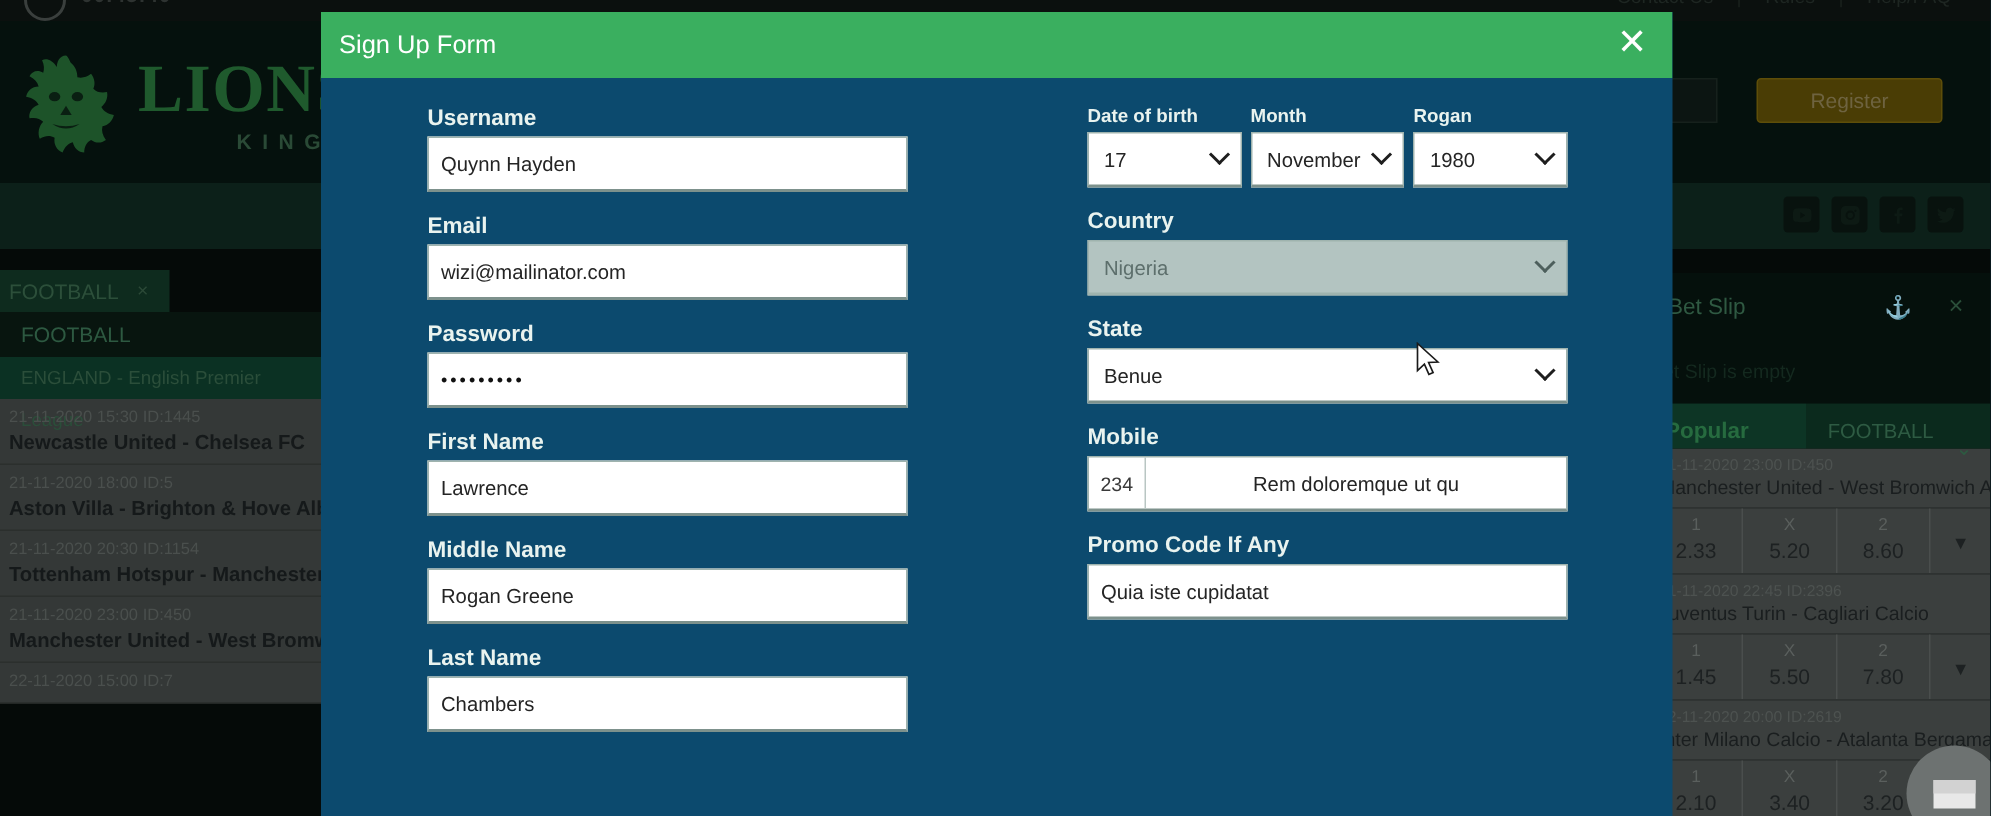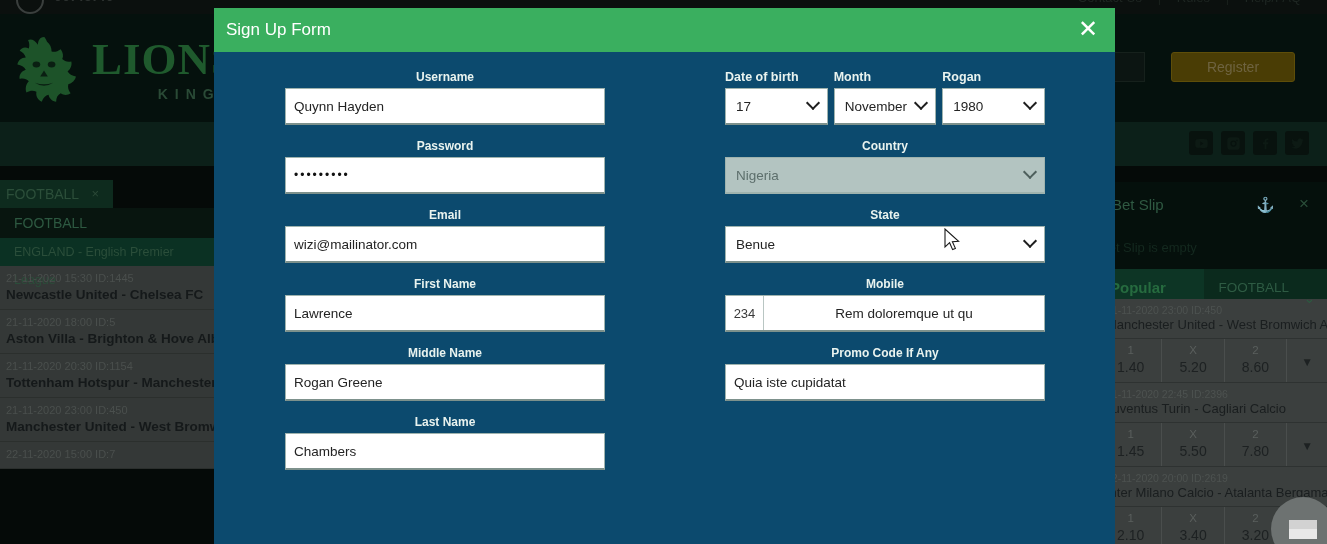--- a/index.html
+++ b/index.html
@@ -174,22 +174,22 @@
     width: 26px; height: 26px; color: #ffffff; font-size: 24px;
     line-height: 24px; text-align: center; font-weight: 300; cursor: pointer;
   }
   .modal-body { position: relative; padding: 18px 0 0 0; height: 492px; }
 
   .col-left { position: absolute; left: 71px; top: 18px; width: 320px; }
   .col-right { position: absolute; left: 511px; top: 18px; width: 320px; }
 
   .fgroup { margin-bottom: 14px; }
   .flabel {
-    font-size: 12px; font-weight: bold; color: #e9f3ef;
-    margin-bottom: 4px; display: block; text-align: center;
+    font-size: 15px; font-weight: bold; color: #e9f3ef;
+    margin-bottom: 4px; display: block;
   }
   .finput {
     width: 100%; height: 37px;
     background: #ffffff; border: 1px solid #9fb3ae;
     border-bottom: 2px solid #7d918c;
     font-size: 13.5px; color: #242424;
     padding: 0 8px; font-family: "Liberation Sans", sans-serif;
     display: flex; align-items: center;
   }
   .finput.pw { letter-spacing: 2px; font-size: 12px; color: #111; }
@@ -346,21 +346,21 @@
         </div>
       </div>
 
       <div class="odds-match">
         <div class="odds-meta">21-11-2020 23:00 ID:450</div>
         <div class="odds-name">Manchester United - West Bromwich Albion</div>
       </div>
       <div class="odds-cells">
         <div class="odds-cell">
           <div class="odds-lab">1</div>
-          <div class="odds-val">1.40</div>
+          <div class="odds-val">2.33</div>
         </div>
         <div class="odds-cell">
           <div class="odds-lab">X</div>
           <div class="odds-val">5.20</div>
         </div>
         <div class="odds-cell">
           <div class="odds-lab">2</div>
           <div class="odds-val">8.60</div>
         </div>
         <div class="odds-cell">
@@ -427,27 +427,27 @@
     <div class="modal-body">
 
       <div class="col-left">
 
         <div class="fgroup">
           <label class="flabel">Username</label>
           <div class="finput">Quynn Hayden</div>
         </div>
 
         <div class="fgroup">
+          <label class="flabel">Email</label>
+          <div class="finput">wizi@mailinator.com</div>
+        </div>
+
+        <div class="fgroup">
           <label class="flabel">Password</label>
           <div class="finput pw">•••••••••</div>
-        </div>
-
-        <div class="fgroup">
-          <label class="flabel">Email</label>
-          <div class="finput">wizi@mailinator.com</div>
         </div>
 
         <div class="fgroup">
           <label class="flabel">First Name</label>
           <div class="finput">Lawrence</div>
         </div>
 
         <div class="fgroup">
           <label class="flabel">Middle Name</label>
           <div class="finput">Rogan Greene</div>

